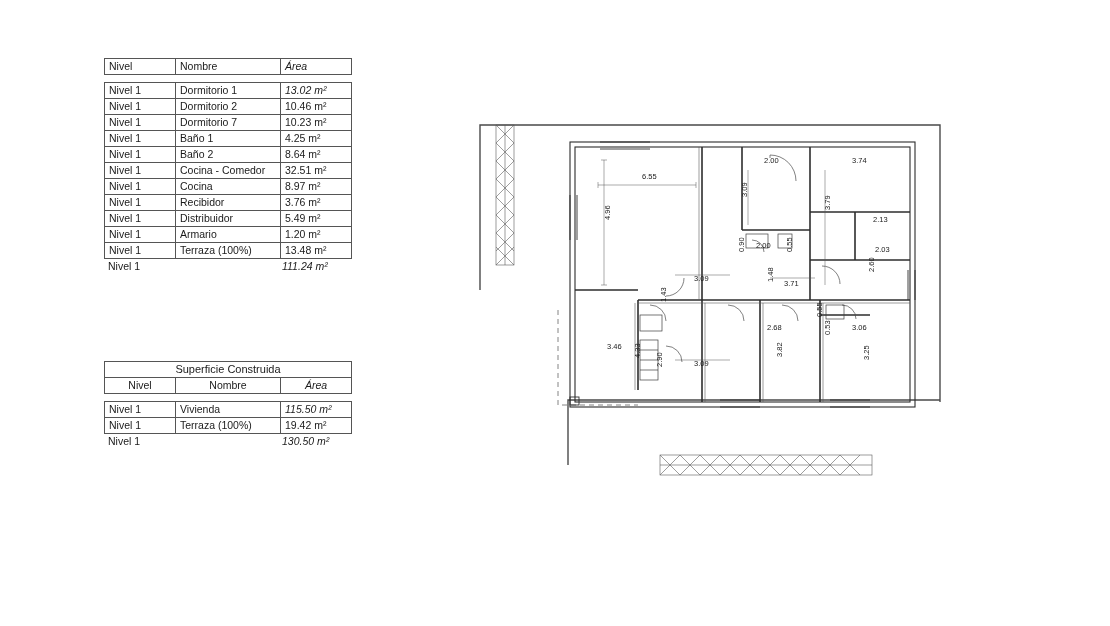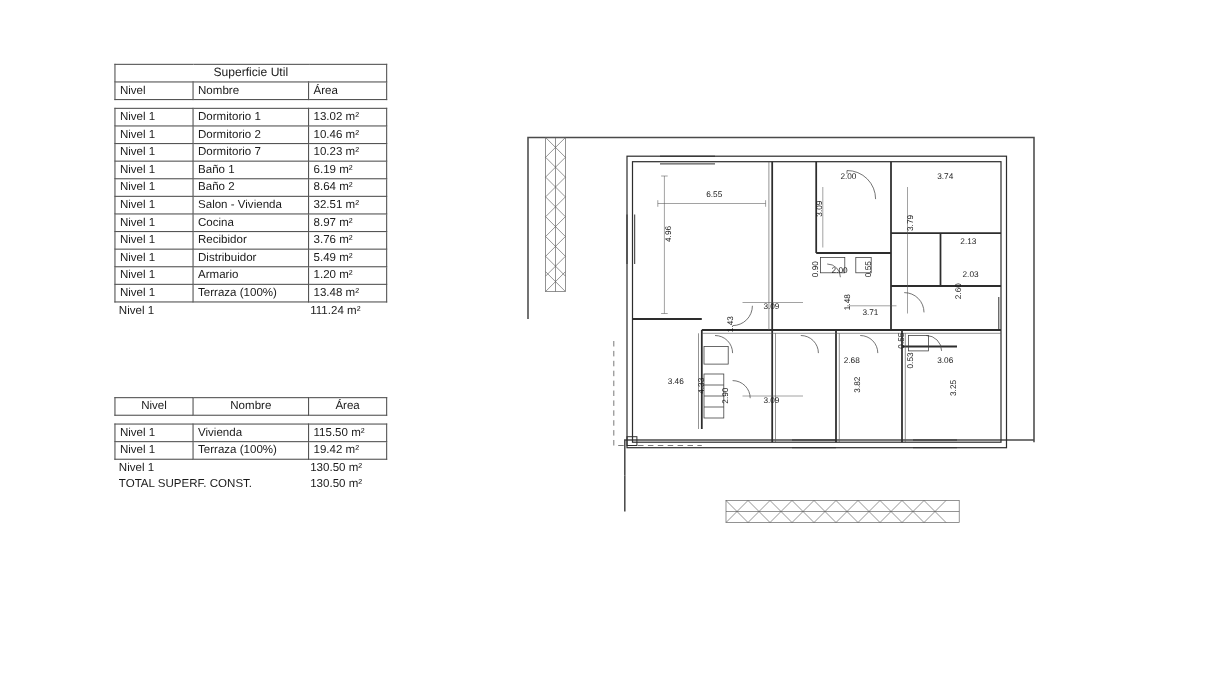--- a/index.html
+++ b/index.html
@@ -17,38 +17,35 @@
   .bordered td{border:1px solid #555;}
   .title-cell{text-align:center;font-size:11px;padding:4px 4px;}
   .hdr td{text-align:left;}
   .nb td{border:none;}
   .spacer{height:7px;}
   .total-row td{padding-top:2px;}
 
   
   .w-nivel{width:62px;margin-top:17px;}
   .w-nombre{width:96px;}
-  .w-area{width:62px;}
+  .w-area{width:62px;font-style:italic;}
 
   
   .plan{position:absolute;left:470px;top:100px;width:500px;height:410px;}
   svg{display:block;}
   text{font-family:"Liberation Sans", sans-serif;fill:#1a1a1a;}
 </style>
 </head>
 <body>
 
 <div class="page">
 
   <div class="table-block" style="left:104px;top:58px;">
     <table class="surf bordered">
       <tbody>
-          <tr>
-        <td class="title-cell" colspan="3">Superficie Util</td>
-      </tr>
       <tr class="hdr">
         <td class="w-nivel">Nivel</td>
         <td class="w-nombre">Nombre</td>
         <td class="w-area">Área</td>
       </tr>
     </tbody>
       </table>
 
     <div class="spacer"></div>
 
@@ -65,30 +62,30 @@
             <td>10.46 m²</td>
           </tr>
       <tr>
             <td>Nivel 1</td>
             <td>Dormitorio 7</td>
             <td>10.23 m²</td>
           </tr>
       <tr>
             <td>Nivel 1</td>
             <td>Baño 1</td>
-            <td>6.19 m²</td>
+            <td>4.25 m²</td>
           </tr>
       <tr>
             <td>Nivel 1</td>
             <td>Baño 2</td>
             <td>8.64 m²</td>
           </tr>
       <tr>
             <td>Nivel 1</td>
-            <td>Salon - Vivienda</td>
+            <td>Cocina - Comedor</td>
             <td>32.51 m²</td>
           </tr>
       <tr>
             <td>Nivel 1</td>
             <td>Cocina</td>
             <td>8.97 m²</td>
           </tr>
       <tr>
             <td>Nivel 1</td>
             <td>Recibidor</td>
@@ -119,20 +116,23 @@
         <td class="w-nombre"></td>
         <td class="w-area">111.24 m²</td>
       </tr>
     </tbody>
       </table>
   </div>
 
   <div class="table-block" style="left:104px;top:361px;">
     <table class="surf bordered">
       <tbody>
+          <tr>
+        <td class="title-cell" colspan="3">Superficie Construida</td>
+      </tr>
       <tr class="hdr">
         <td class="w-nivel" style="text-align:center">Nivel</td>
         <td class="w-nombre" style="text-align:center">Nombre</td>
         <td class="w-area" style="text-align:center">Área</td>
       </tr>
     </tbody>
       </table>
 
     <div class="spacer"></div>
 
@@ -150,24 +150,20 @@
           </tr>
     </tbody>
       </table>
 
     <table class="surf nb">
       <tbody>
           <tr>
         <td class="w-nivel">Nivel 1</td>
         <td class="w-nombre"></td>
         <td class="w-area">130.50 m²</td>
-      </tr>
-      <tr class="total-row">
-        <td colspan="2">TOTAL SUPERF. CONST.</td>
-        <td>130.50 m²</td>
       </tr>
     </tbody>
       </table>
   </div>
 
   <div class="plan">
     <svg width="500" height="410" viewBox="0 0 500 410">
       <g fill="none" stroke="#3a3a3a" stroke-width="1">
 
         <path d="M10 190 L10 25 L470 25 L470 302" stroke="#4a4a4a" stroke-width="1.4"></path>

